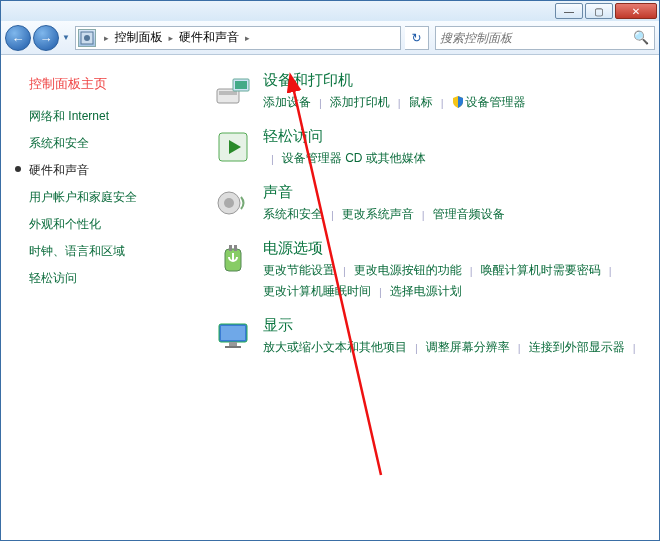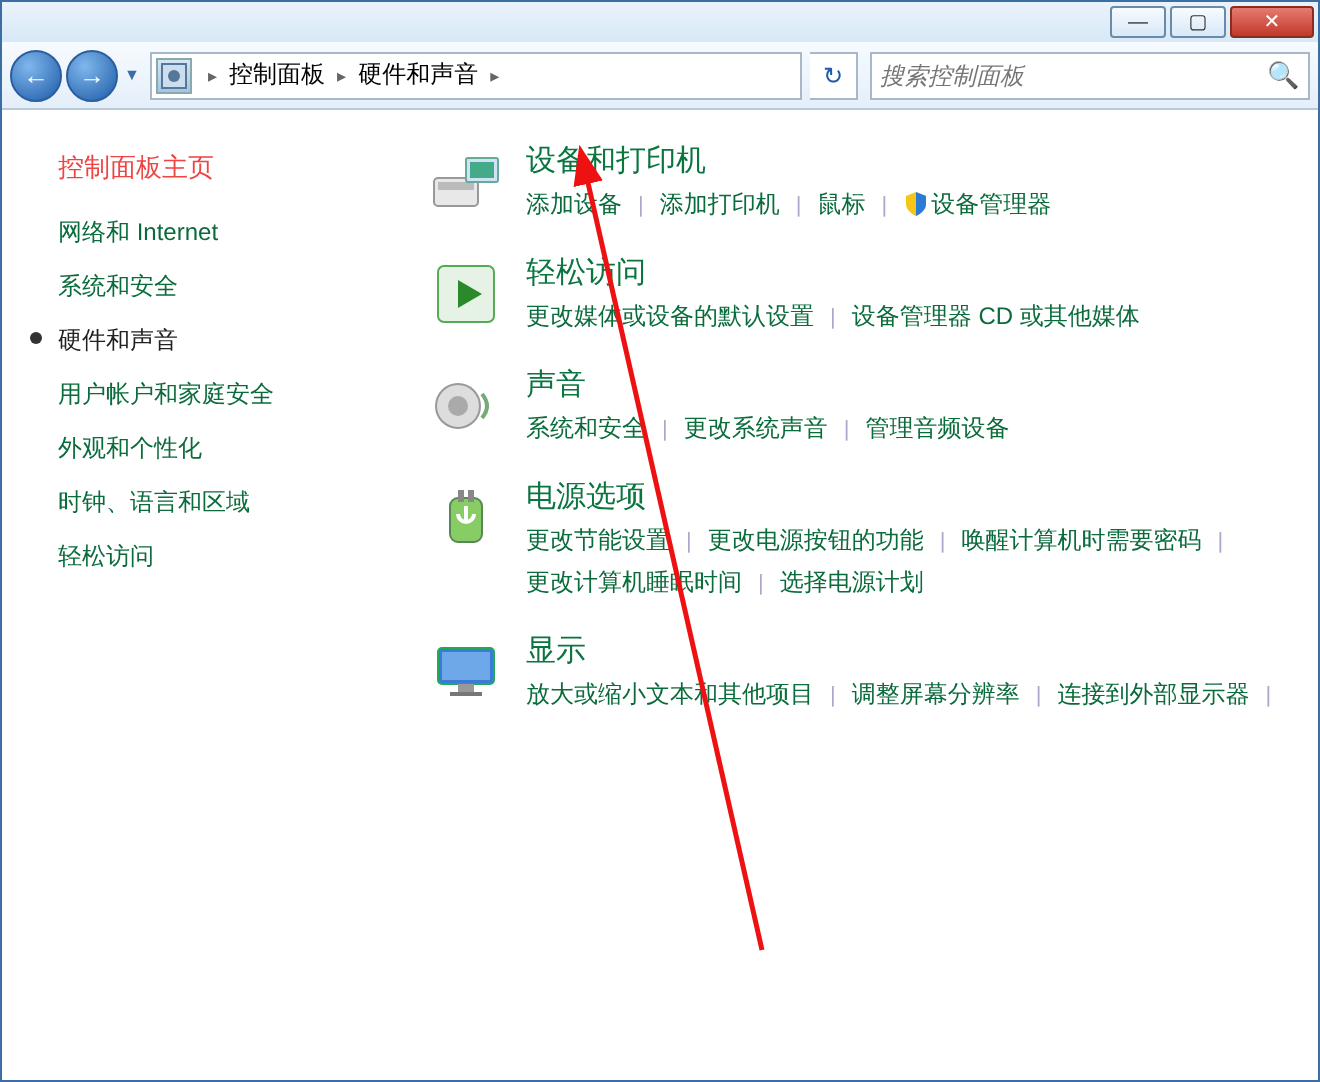--- a/index.html
+++ b/index.html
@@ -120,21 +120,20 @@
           <div class="cat">
             <div class="cat-icon">
               <svg class="ic" viewBox="0 0 40 40">
                 <rect x="6" y="6" width="28" height="28" rx="3" fill="#e6f2e6" stroke="#5a5"></rect>
                 <polygon points="16,13 16,27 28,20" fill="#2a8a2a"></polygon>
               </svg>
             </div>
             <div class="cat-body">
               <div class="cat-title">轻松访问</div>
               <div class="cat-links">
-                <span class="cat-link">更改媒体或设备的默认设置</span>
                 <span class="link-sep">|</span>
                 <span class="cat-link">设备管理器 CD 或其他媒体</span>
               </div>
             </div>
           </div>
           <div class="cat">
             <div class="cat-icon">
               <svg class="ic" viewBox="0 0 40 40">
                 <circle cx="16" cy="20" r="11" fill="#ddd" stroke="#999"></circle>
                 <circle cx="16" cy="20" r="5" fill="#aaa"></circle>

